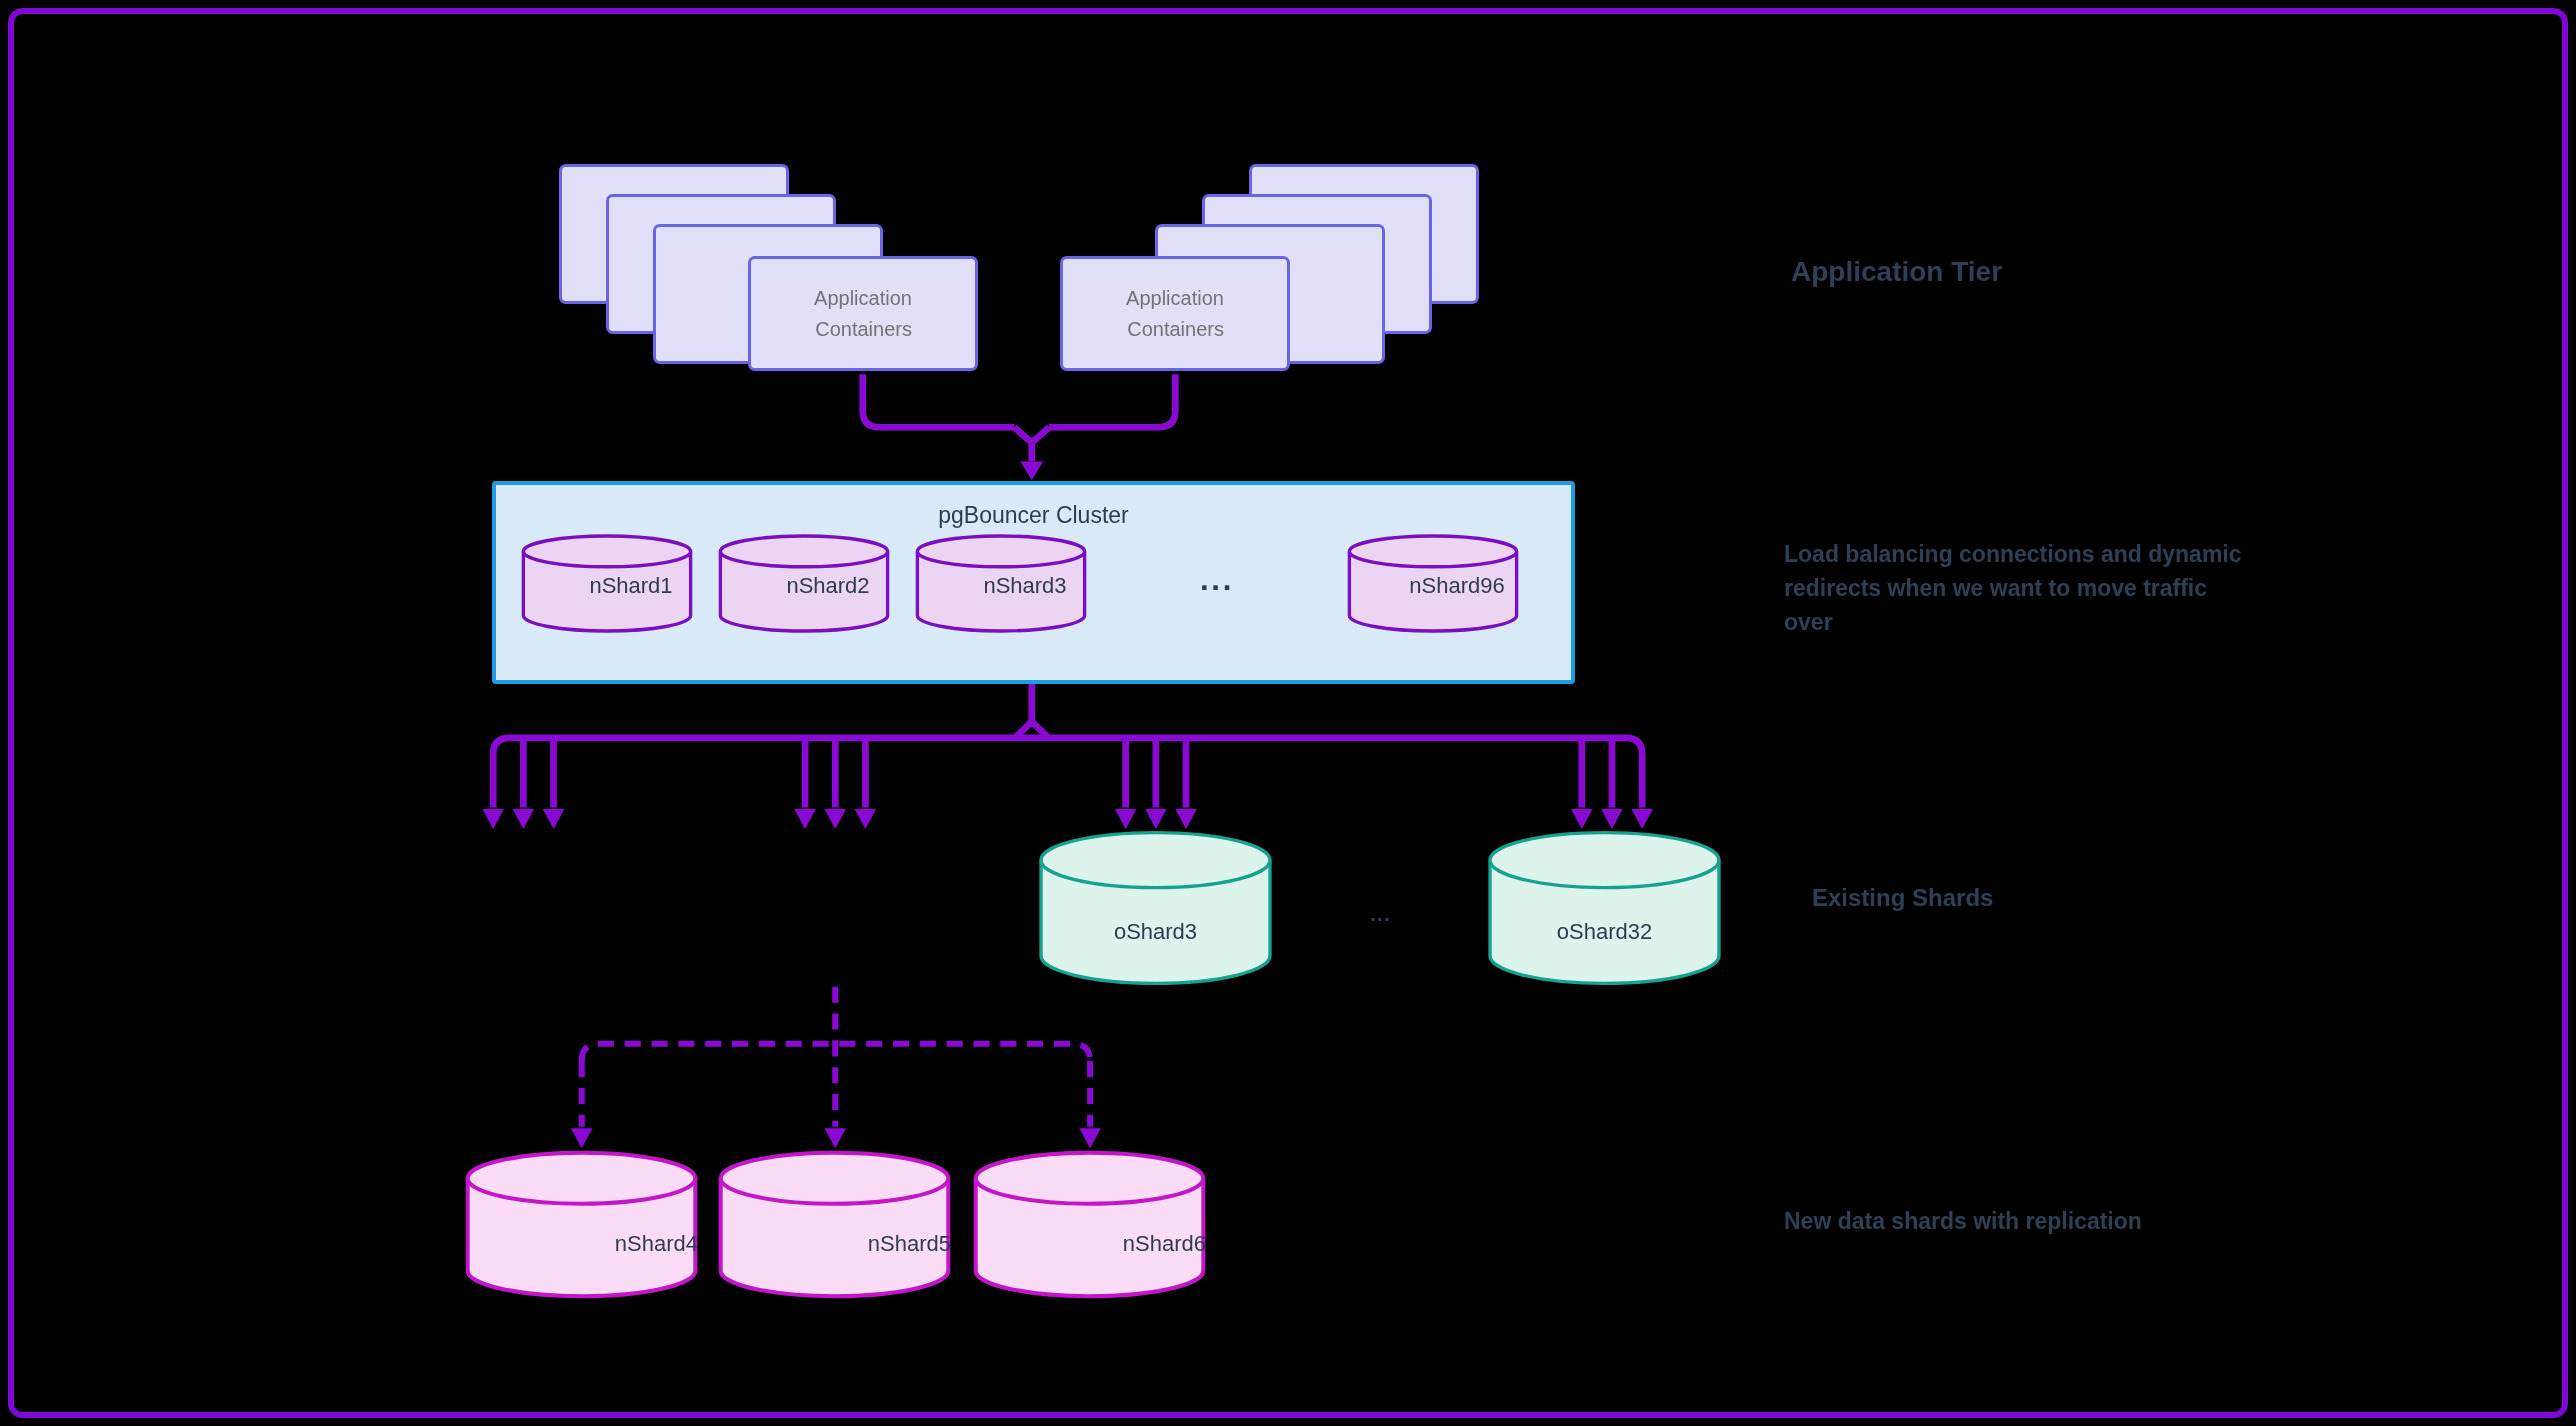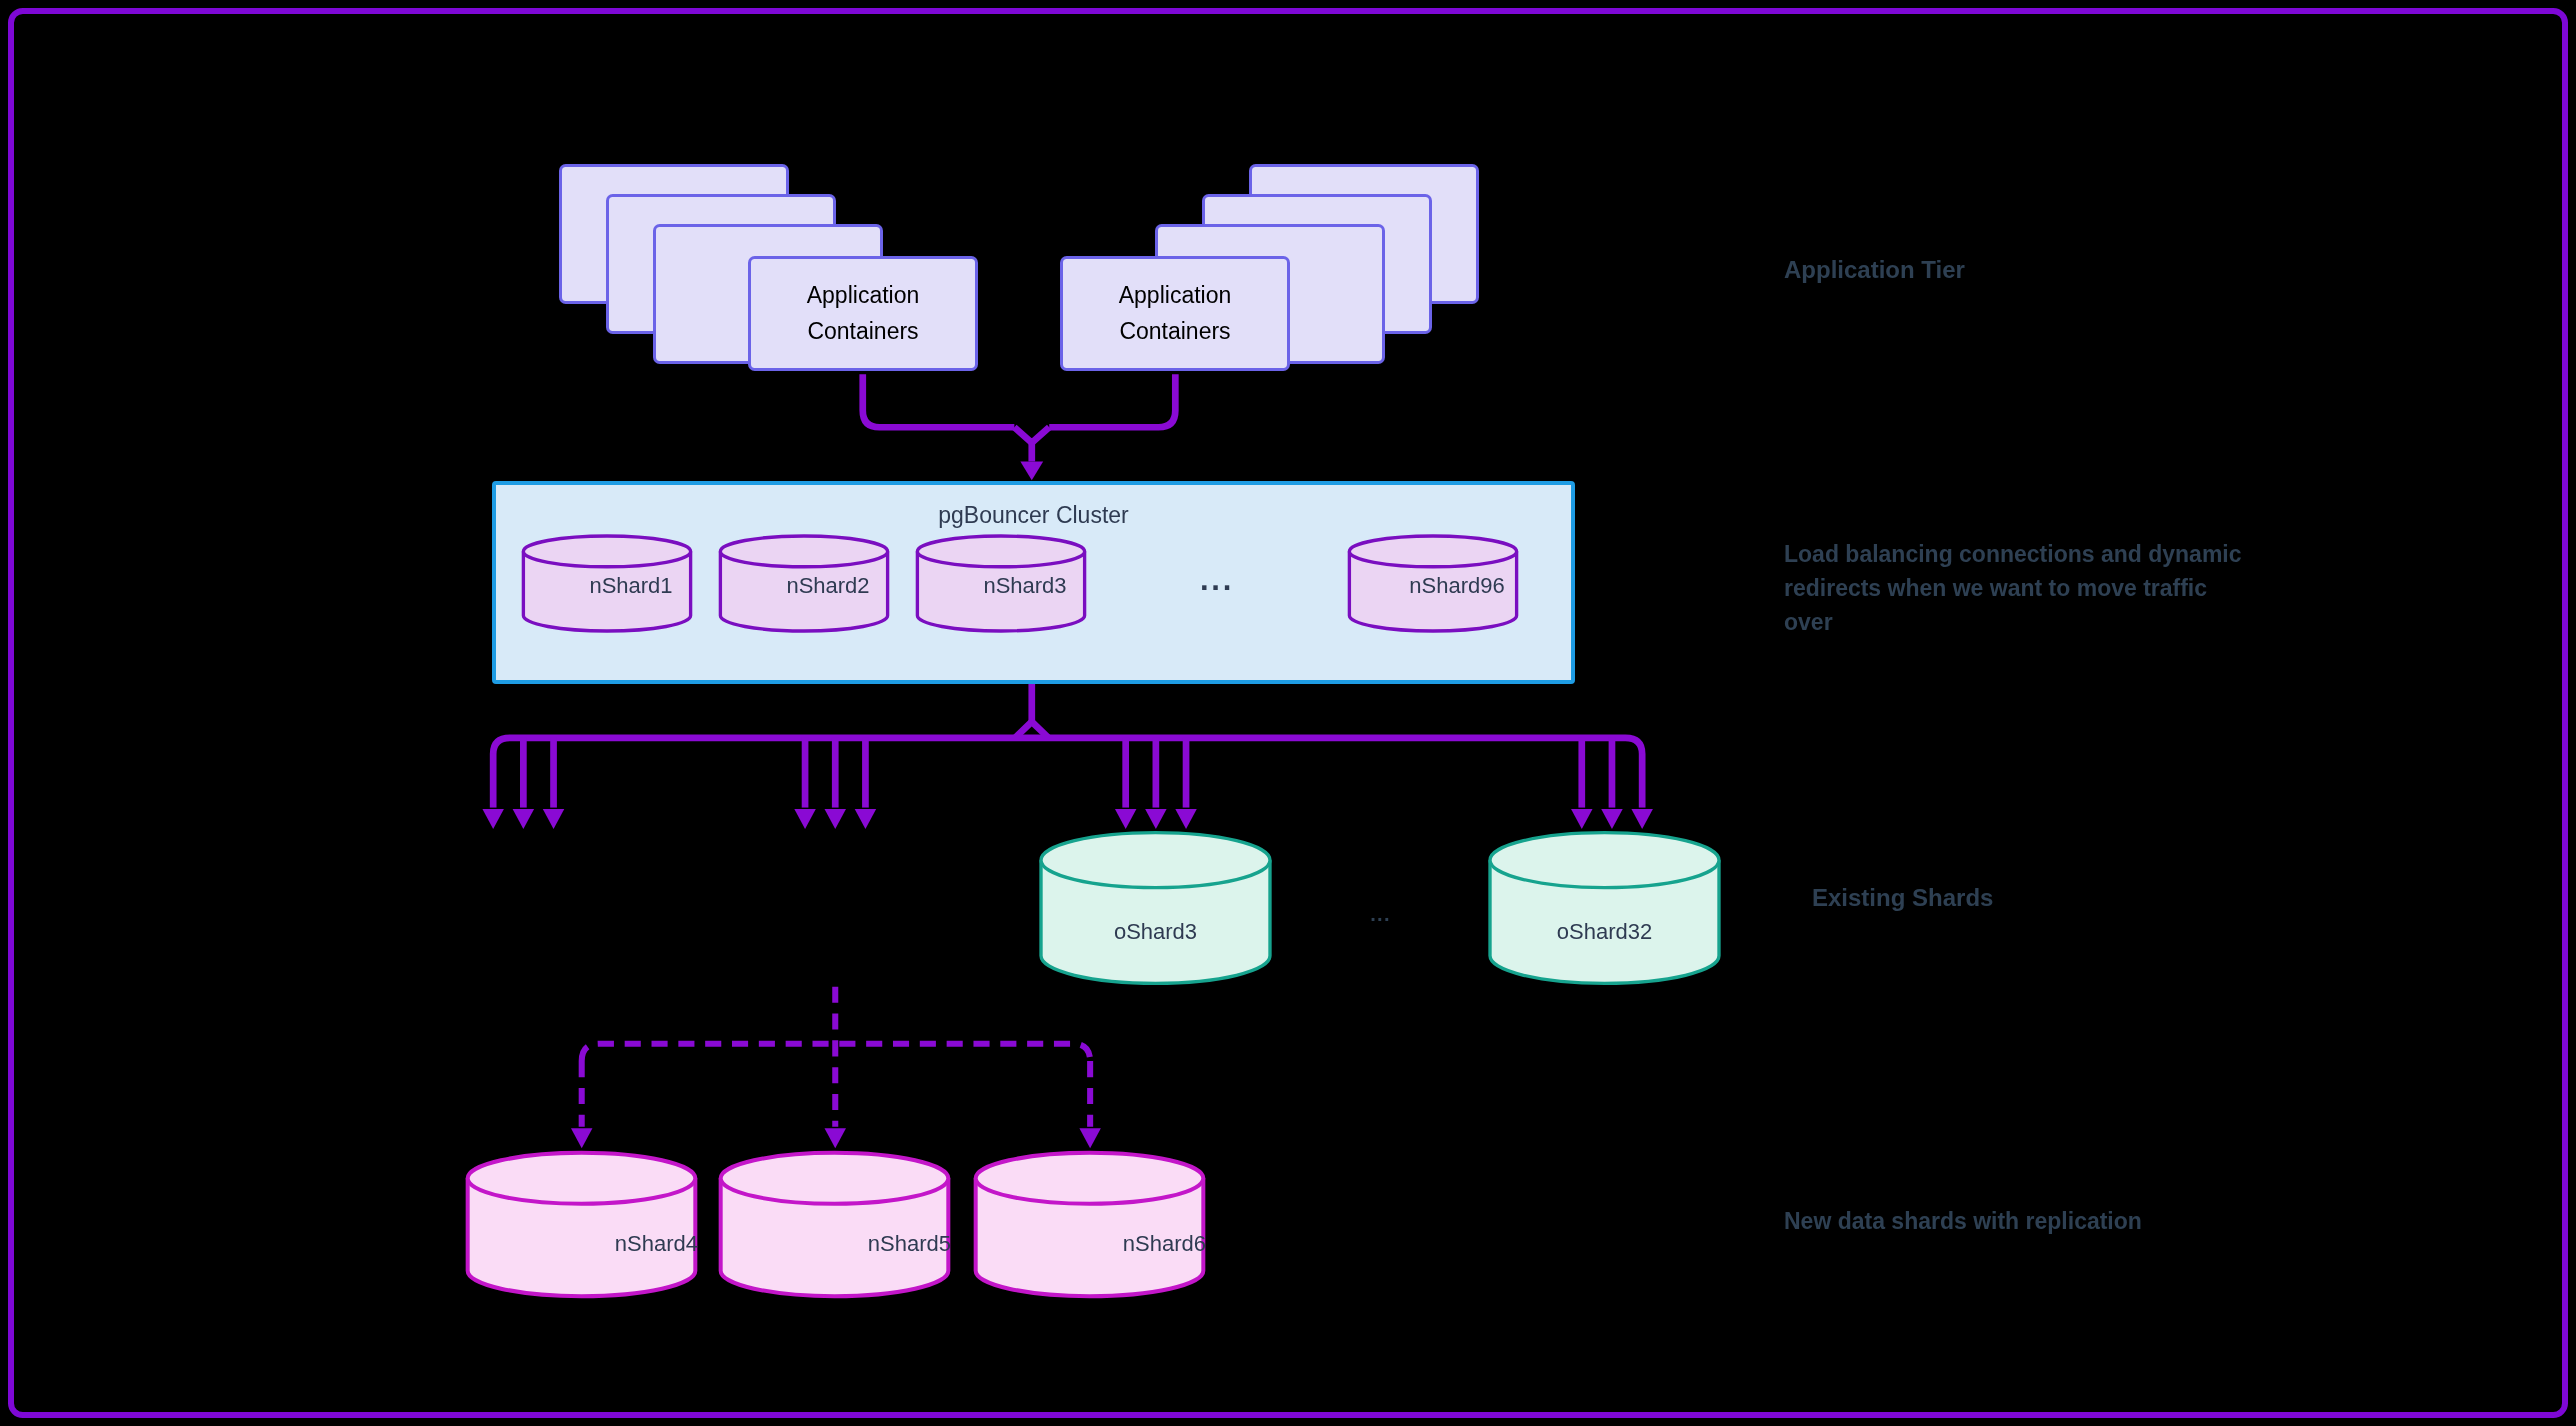--- a/index.html
+++ b/index.html
@@ -7,22 +7,22 @@
           font-family:"Liberation Sans", sans-serif;}
   .frame{position:absolute;left:8px;top:8px;right:8px;bottom:8px;
          border:6px solid #7E08D6;border-radius:14.8px;}
   .connectors{position:absolute;left:0;top:0;pointer-events:none;}
 
   
   .app-stack{position:absolute;width:419px;height:211px;}
   .app-box{position:absolute;width:230px;height:140px;background:#E2DFF9;
            border:3.4px solid #6B63E8;border-radius:6.7px;box-sizing:border-box;}
   .app-box.front{height:115px;display:flex;align-items:center;justify-content:center;}
-  .app-label{white-space:pre-line;text-align:center;color:#000000;
-             font-size:23px;line-height:1.55;font-weight:500;}
+  .app-label{white-space:pre-line;text-align:right;color:#737373;
+             font-size:20px;line-height:1.55;font-weight:500;}
   .stack-left{left:559px;top:164px;}
   .stack-left .g0{left:0;top:0;z-index:1;}
   .stack-left .g1{left:47px;top:30px;z-index:2;}
   .stack-left .g2{left:94px;top:60px;z-index:3;}
   .stack-left .front{left:189px;top:92px;z-index:4;}
   .stack-right{left:1060px;top:164px;}
   .stack-right .g0{left:189px;top:0;z-index:1;}
   .stack-right .g1{left:142px;top:30px;z-index:2;}
   .stack-right .g2{left:95px;top:60px;z-index:3;}
   .stack-right .front{left:0;top:92px;z-index:4;}
@@ -46,21 +46,21 @@
   .cyl-pink .cyl-label{top:81px;text-align:right;}
 
   .pg-ellipsis{position:absolute;left:1170px;top:562px;width:94px;text-align:center;
                color:#2F3B52;font-size:31px;font-weight:700;letter-spacing:2.7px;}
   .o-ellipsis{position:absolute;left:1330px;top:903px;width:101px;text-align:center;
               color:#2E4053;font-size:20px;font-weight:700;letter-spacing:1.3px;}
 
   
   .side-label{position:absolute;left:1784px;color:#2E4053;font-weight:600;
               white-space:pre-line;}
-  .lbl-app{top:256px;font-size:24px;}
+  .lbl-app{top:256px;font-size:28px;margin-left:7px;}
   .lbl-load{top:537px;font-size:23px;line-height:34px;width:496px;}
   .lbl-existing{top:884px;font-size:24px;margin-left:28px;}
   .lbl-new{top:1208px;font-size:23px;}
 </style>
 </head>
 <body>
 
 <div class="canvas">
 
   <div class="frame"></div>

